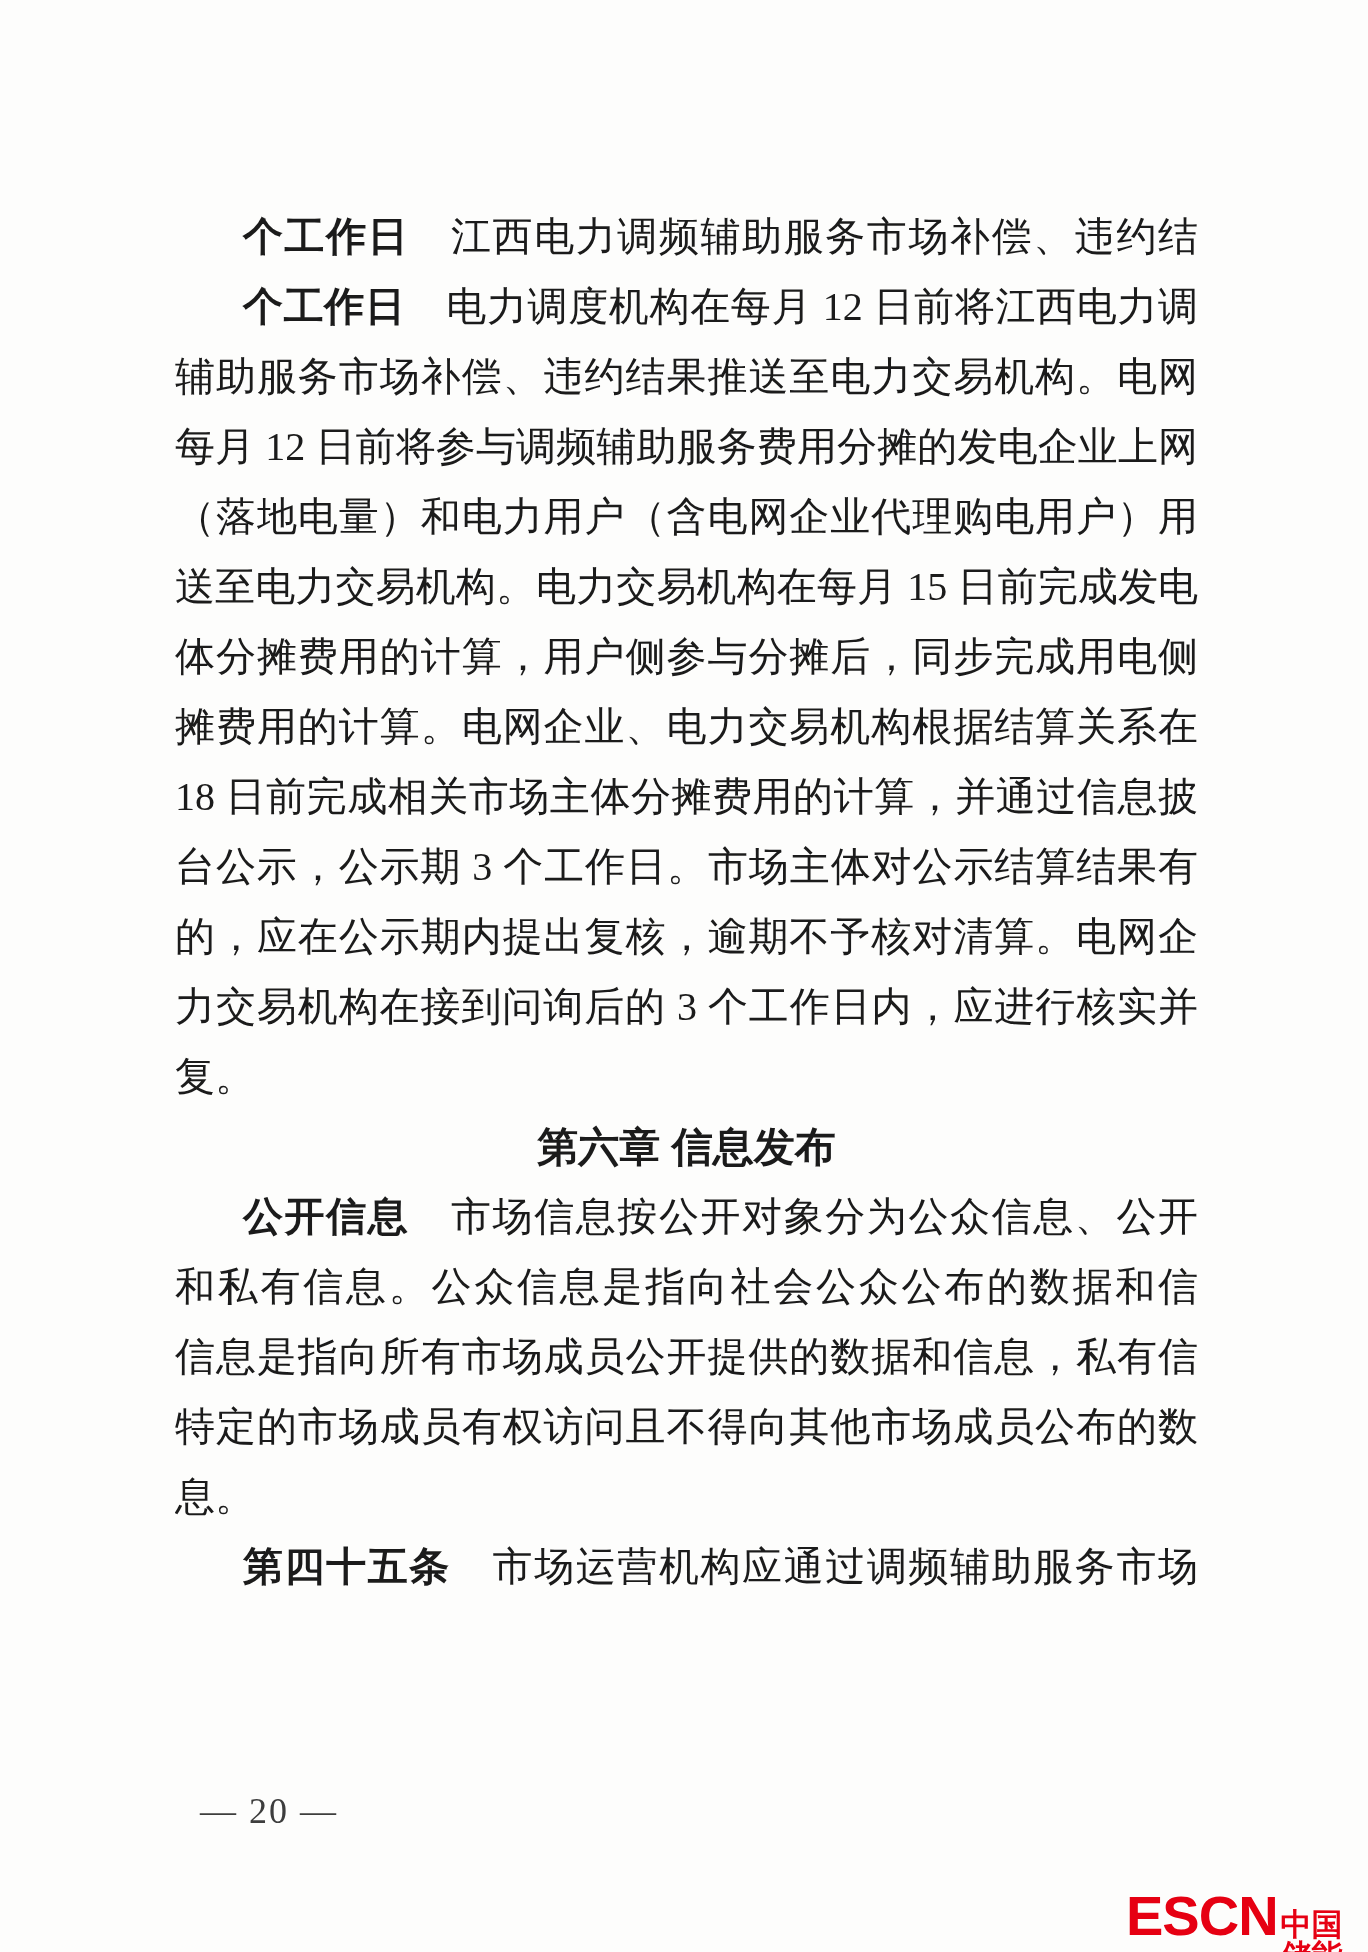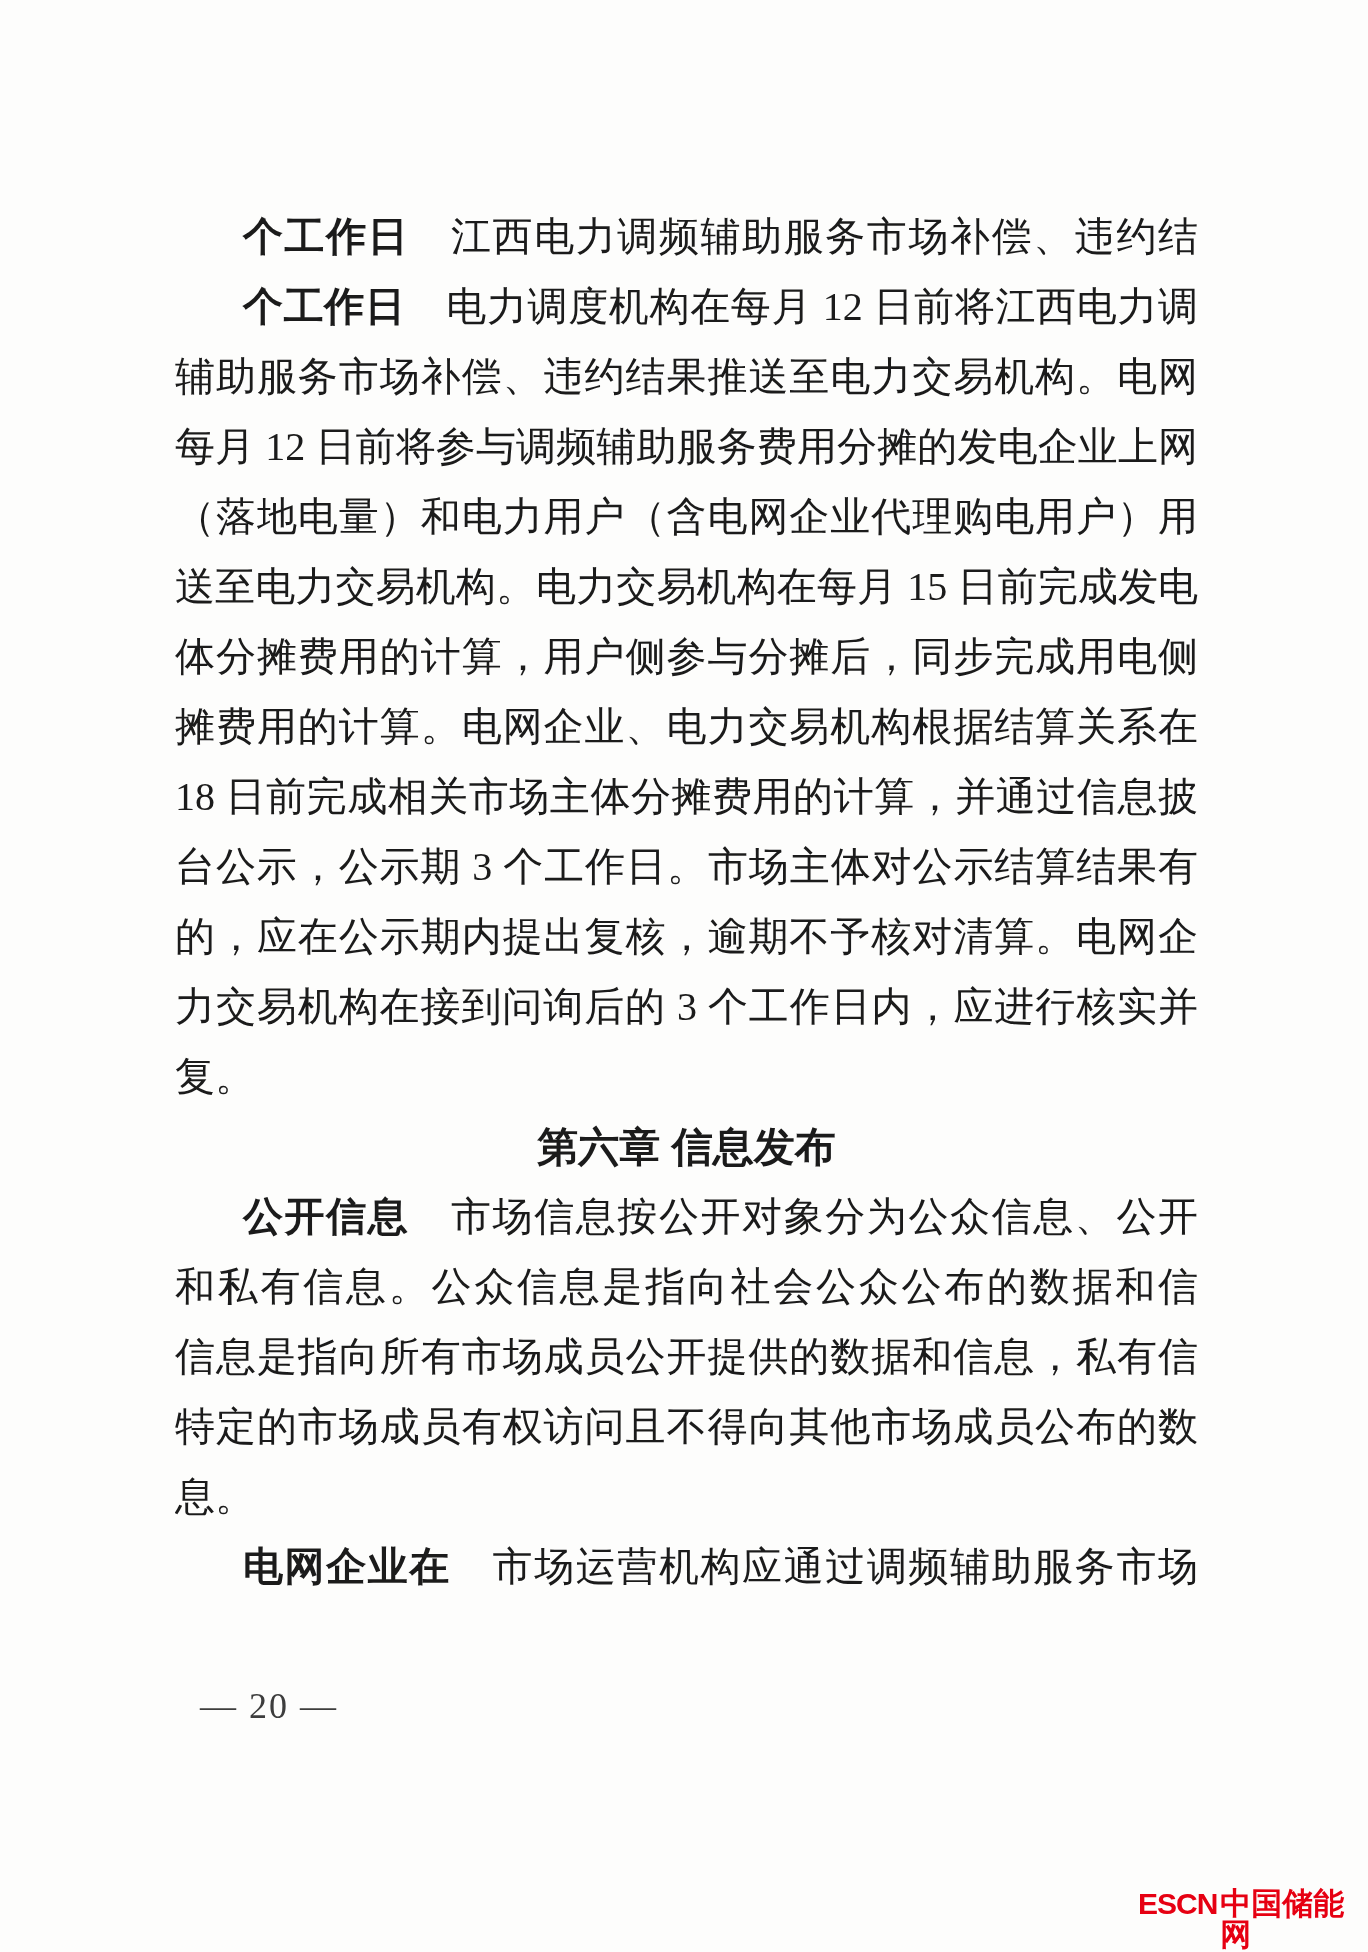--- a/index.html
+++ b/index.html
@@ -28,33 +28,33 @@
   }
   .ind{text-indent:68px;}
   .b{font-weight:bold;}
   .heading{
     font-weight:bold;
     text-align:center;
     font-family:"Liberation Sans","DejaVu Sans",sans-serif;
     font-size:41px;
   }
   .footer-page{
-    position:absolute;left:200px;top:1676px;
+    position:absolute;left:200px;top:1781px;
     font-size:36px;line-height:60px;
     color:#3d3d3d;
     letter-spacing:2px;
   }
   .logo{
     position:absolute;left:1126px;top:1888px;
     display:flex;align-items:baseline;
     color:#e60012;
   }
   .logo-escn{
     font-family:"Liberation Sans","DejaVu Sans",sans-serif;
-    font-weight:900;font-size:30px;line-height:1;letter-spacing:-1px;margin-left:12px;
+    font-weight:900;font-size:56px;line-height:1;letter-spacing:-1px;
   }
   .logo-cn{
     font-family:"Liberation Sans","DejaVu Sans",sans-serif;
     font-weight:bold;font-size:31px;line-height:1;margin-left:3px;
   }
 </style>
 </head>
 <body>
 
 <div class="page">
@@ -82,21 +82,21 @@
     <div class="line heading"><span>第六章 信息发布</span></div>
 
     <div class="line ind j"><span class="b">公开信息</span><span>　市场信息按公开对象分为公众信息、公开信息</span></div>
 
     <div class="line j"><span>和私有信息。公众信息是指向社会公众公布的数据和信息，公开</span></div>
     <div class="line j"><span>信息是指向所有市场成员公开提供的数据和信息，私有信息是指</span></div>
     <div class="line j"><span>特定的市场成员有权访问且不得向其他市场成员公布的数据和信</span></div>
 
     <div class="line"><span>息。</span></div>
 
-    <div class="line ind j"><span class="b">电网企业在</span><span>　市场运营机构应通过调频辅助服务市场技术支</span></div>
+    <div class="line ind j"><span class="b">第四十五条</span><span>　市场运营机构应通过调频辅助服务市场技术支</span></div>
 
   </div>
 
   <div class="footer-page">— 20 —</div>
 
   <div class="logo">
     <span class="logo-escn">ESCN</span>
     <span class="logo-cn">中国储能网</span>
   </div>
 

